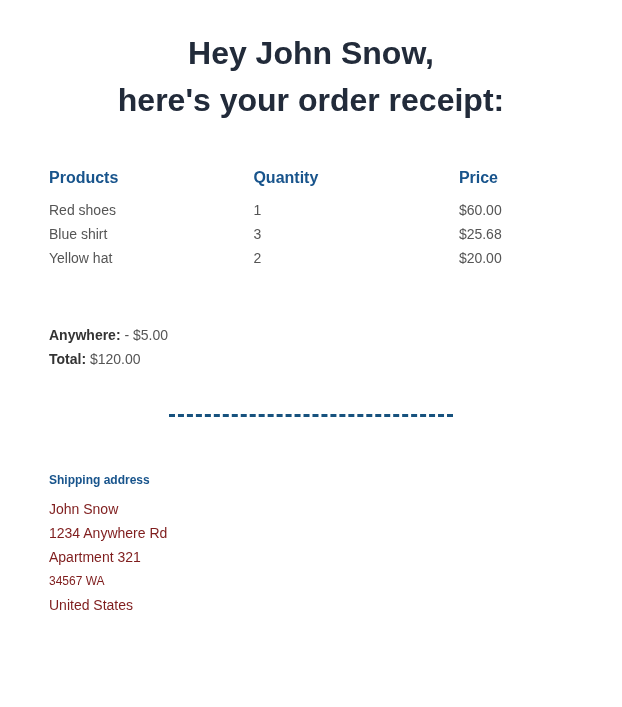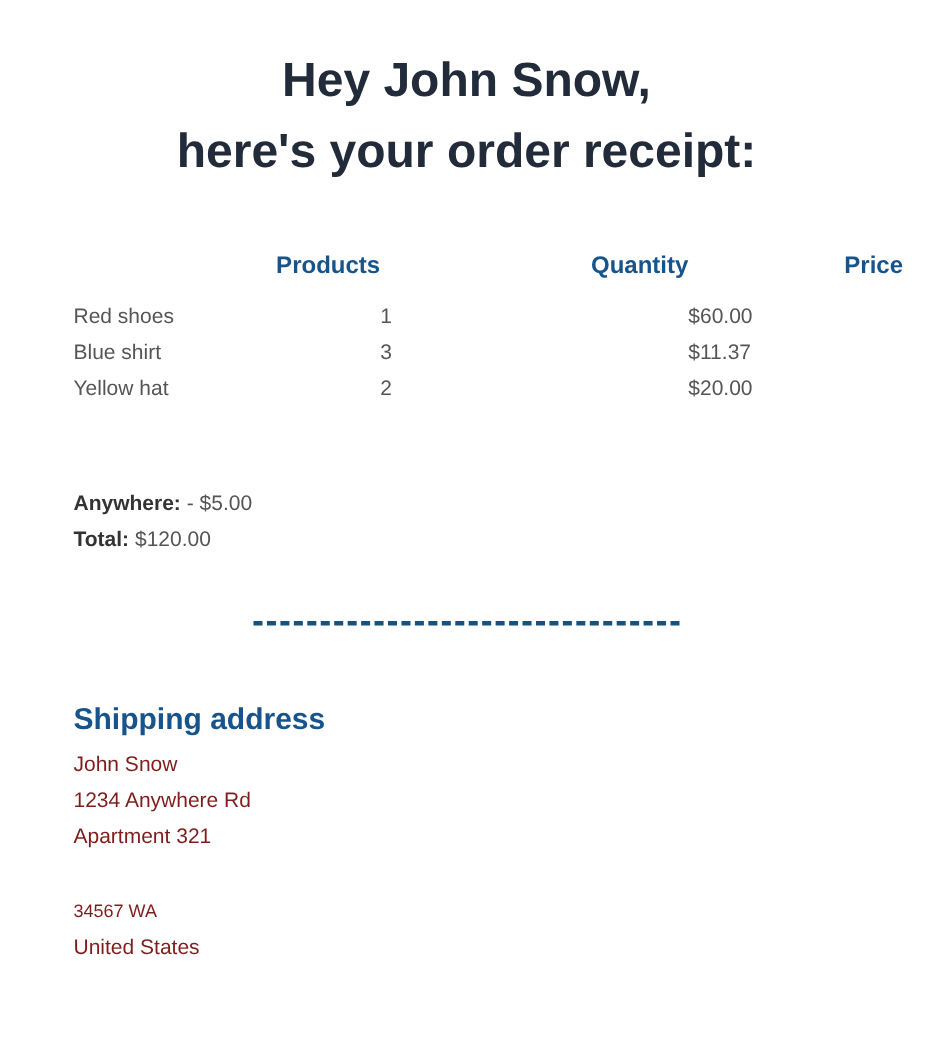--- a/index.html
+++ b/index.html
@@ -45,21 +45,21 @@
     margin-top: 45px;
     padding-left: 49px;
     padding-right: 20px;
   }
   .table {
     width: 100%;
     border-collapse: collapse;
     table-layout: fixed;
   }
   .table th {
-    text-align: right;
+    text-align: left;
     color: #18548c;
     font-size: 16px;
     font-weight: bold;
     padding: 0 0 16px 0;
     line-height: 18px;
   }
   .table td {
     text-align: left;
     color: #555555;
     font-size: 14px;
@@ -102,34 +102,33 @@
     border-top: 3px dashed #17527e;
   }
 
   
   .shipping {
     padding-left: 49px;
     margin-top: 54px;
   }
   .shipping-title {
     color: #18548c;
-    font-size: 20px;
+    font-size: 12px;
     font-weight: bold;
     line-height: 18px;
     margin: 0 0 8px 0;
   }
   .shipping-line {
     color: #7f1d1d;
     font-size: 14px;
     line-height: 24px;
     white-space: pre;
   }
   .shipping-line.small {
     font-size: 12px;
-    margin-top: 26px;
   }
 </style>
 </head>
 <body>
 
 <div class="page">
 
   <h1 class="heading">
     <span class="line">Hey John Snow,</span>
     <span class="line">here's your order receipt:</span>
@@ -146,21 +145,21 @@
       </thead>
       <tbody>
         <tr>
           <td class="col-product">Red shoes</td>
           <td class="col-qty">1</td>
           <td class="col-price">$60.00</td>
         </tr>
         <tr>
           <td class="col-product">Blue shirt</td>
           <td class="col-qty">3</td>
-          <td class="col-price">$11.37</td>
+          <td class="col-price">$25.68</td>
         </tr>
         <tr>
           <td class="col-product">Yellow hat</td>
           <td class="col-qty">2</td>
           <td class="col-price">$20.00</td>
         </tr>
       </tbody>
     </table>
   </div>
 

